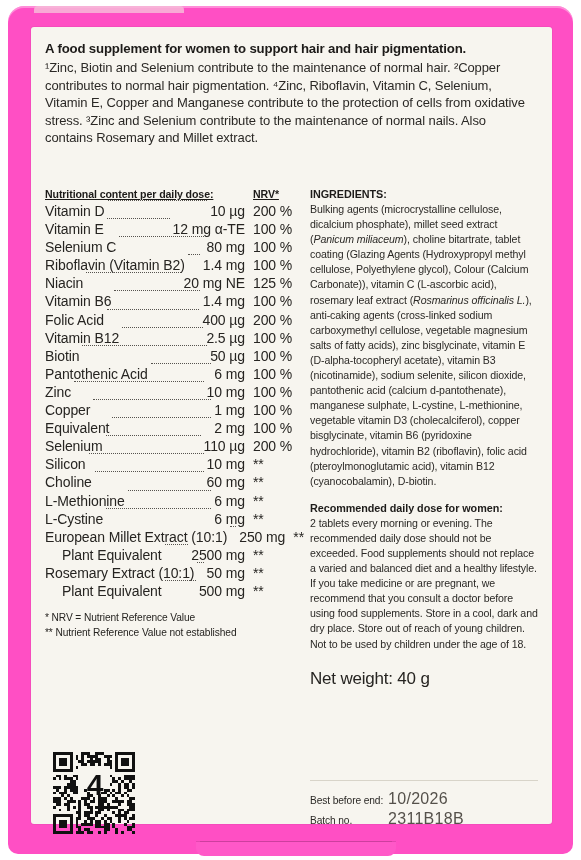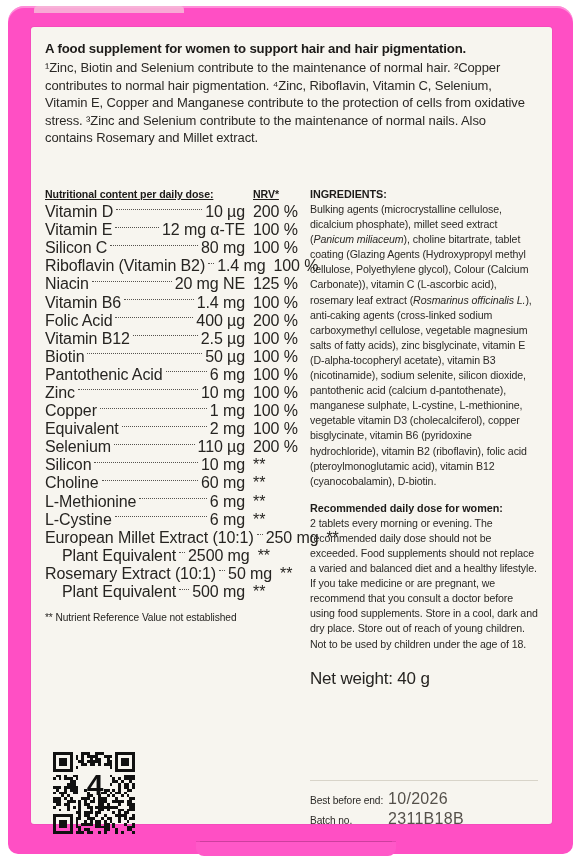--- a/index.html
+++ b/index.html
@@ -90,22 +90,22 @@
     font-weight:bold;
     color:#1d1b19;
     letter-spacing:-.1px;
     padding-bottom:3px;
     text-decoration:underline;
   }
   .nut-head .h-name{flex:1;}
   .nut-head .h-nrv{width:44px;text-align:left;padding-left:4px;}
   .nut-row{
     display:flex;
-    align-items:center;
-    font-size:16px;
+    align-items:flex-start;
+    font-size:14px;
     color:#262421;
     letter-spacing:-.1px;
     height:18.1px;
   }
   .nut-row .n-name{
     white-space:nowrap;
     padding-right:3px;
   }
   .nut-row .n-name.indent{padding-left:17px;}
   .nut-row .n-lead{
@@ -243,21 +243,21 @@
                 <span class="n-amt">10 µg</span>
                 <span class="n-nrv">200 %</span>
               </div>
               <div class="nut-row">
                 <span class="n-name">Vitamin E</span>
                 <span class="n-lead"></span>
                 <span class="n-amt">12 mg α-TE</span>
                 <span class="n-nrv">100 %</span>
               </div>
               <div class="nut-row">
-                <span class="n-name">Silicon C</span>
+                <span class="n-name">Selenium C</span>
                 <span class="n-lead"></span>
                 <span class="n-amt">80 mg</span>
                 <span class="n-nrv">100 %</span>
               </div>
               <div class="nut-row">
                 <span class="n-name">Riboflavin (Vitamin B2)</span>
                 <span class="n-lead"></span>
                 <span class="n-amt">1.4 mg</span>
                 <span class="n-nrv">100 %</span>
               </div>
@@ -364,20 +364,21 @@
                 <span class="n-nrv">**</span>
               </div>
               <div class="nut-row">
                 <span class="n-name indent">Plant Equivalent</span>
                 <span class="n-lead"></span>
                 <span class="n-amt">500 mg</span>
                 <span class="n-nrv">**</span>
               </div>
             </div>
           <div class="footnotes">
+            <div>* NRV = Nutrient Reference Value</div>
             <div>** Nutrient Reference Value not established</div>
           </div>
         </div>
 
         <div class="col-right">
           <p class="ing-title">INGREDIENTS:</p>
           <p class="ing-body" id="ing-body">Bulking agents (microcrystalline cellulose, dicalcium phosphate), millet seed extract (<i>Panicum miliaceum</i>), choline bitartrate, tablet coating (Glazing Agents (Hydroxypropyl methyl cellulose, Polyethylene glycol), Colour (Calcium Carbonate)), vitamin C (L-ascorbic acid), rosemary leaf extract (<i>Rosmarinus officinalis L.</i>), anti-caking agents (cross-linked sodium carboxymethyl cellulose, vegetable magnesium salts of fatty acids), zinc bisglycinate, vitamin E (D-alpha-tocopheryl acetate), vitamin B3 (nicotinamide), sodium selenite, silicon dioxide, pantothenic acid (calcium d-pantothenate), manganese sulphate, L-cystine, L-methionine, vegetable vitamin D3 (cholecalciferol), copper bisglycinate, vitamin B6 (pyridoxine hydrochloride), vitamin B2 (riboflavin), folic acid (pteroylmonoglutamic acid), vitamin B12 (cyanocobalamin), D-biotin.</p>
 
           <p class="dose-title">Recommended daily dose for women:</p>
           <p class="ing-body">2 tablets every morning or evening. The recommended daily dose should not be exceeded. Food supplements should not replace a varied and balanced diet and a healthy lifestyle. If you take medicine or are pregnant, we recommend that you consult a doctor before using food supplements. Store in a cool, dark and dry place. Store out of reach of young children. Not to be used by children under the age of 18.</p>

